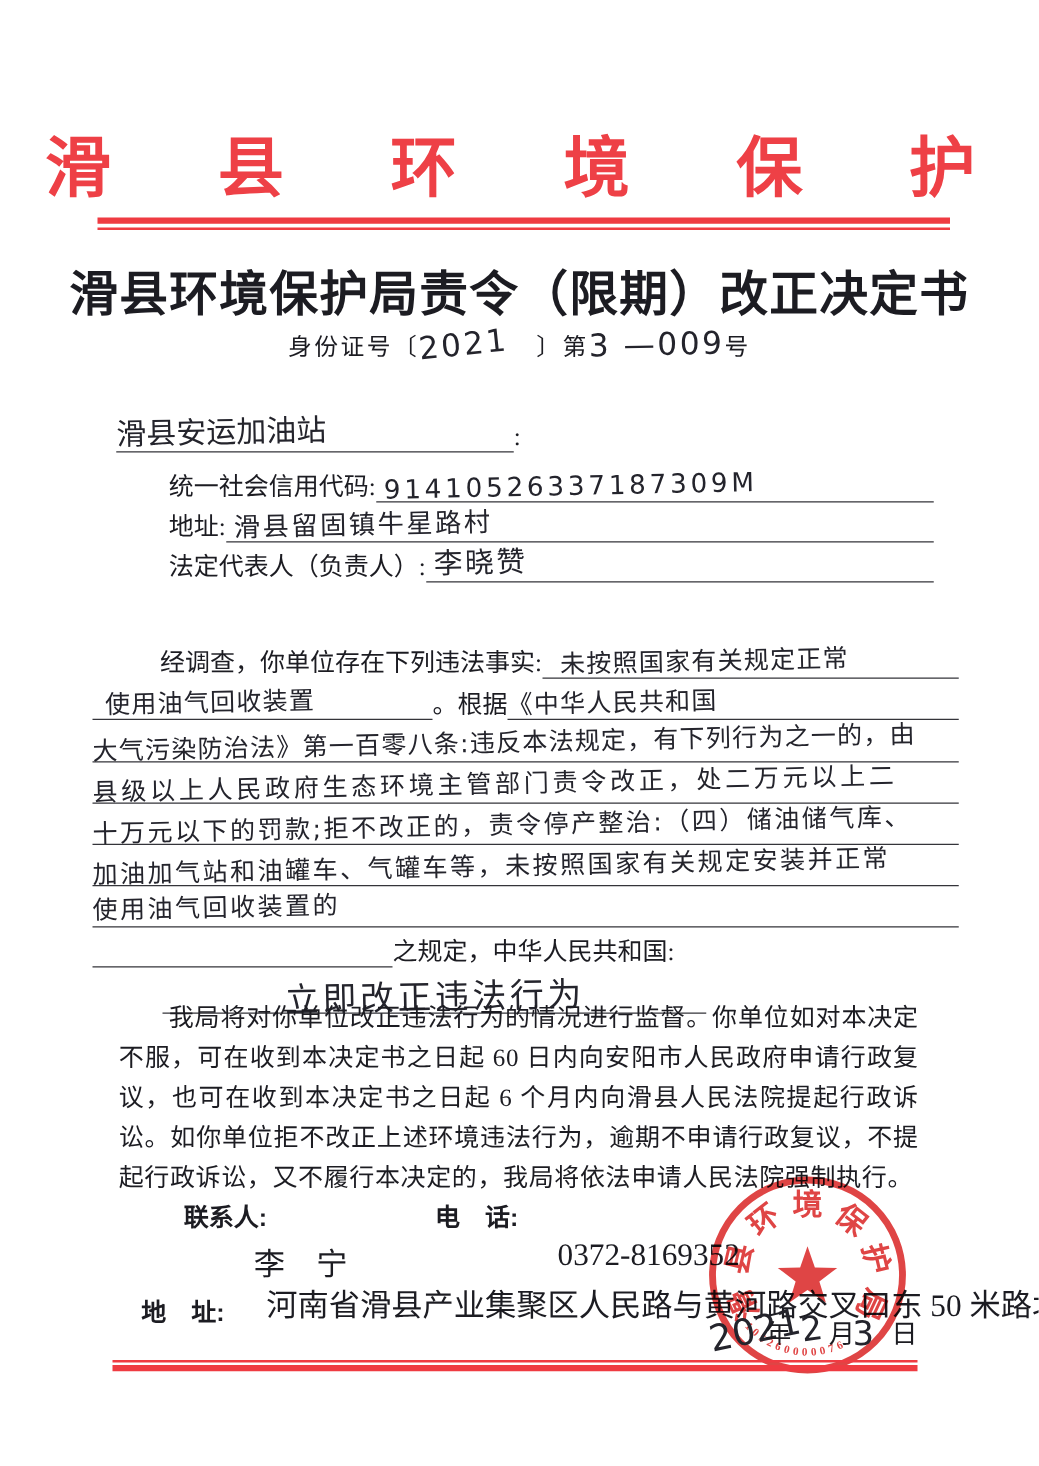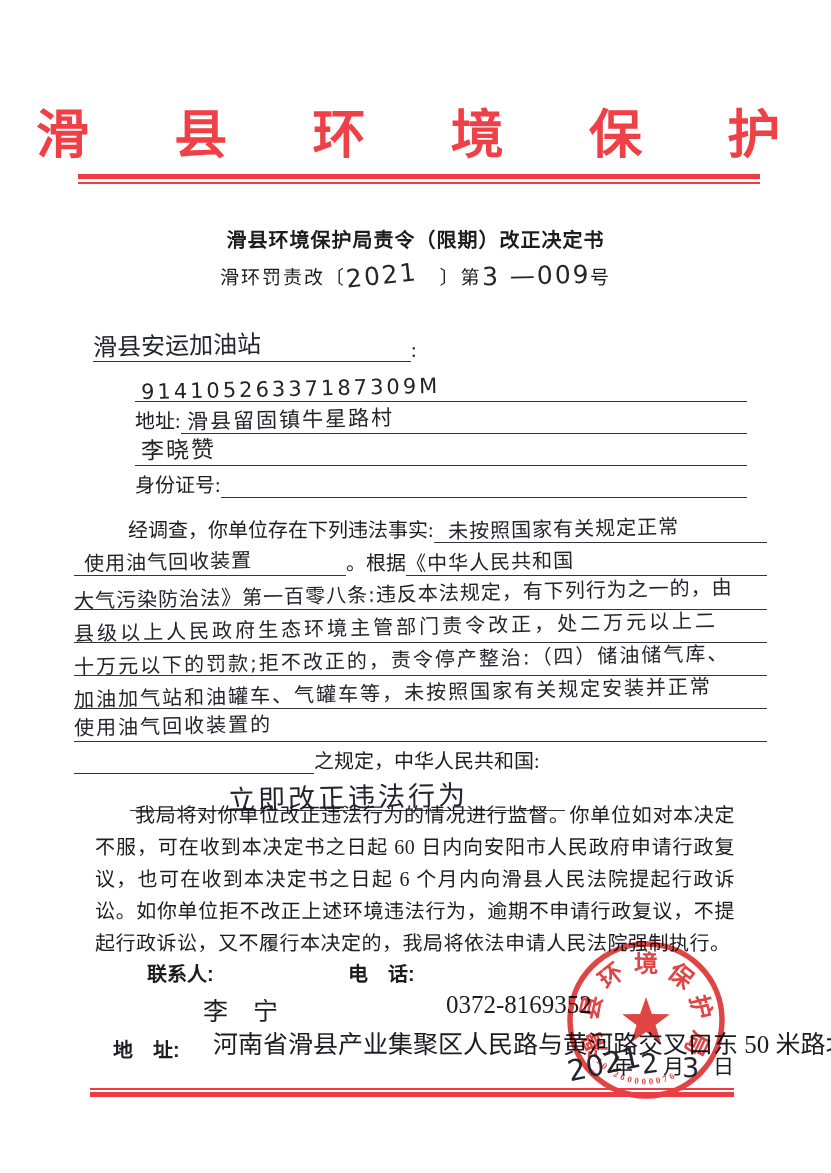--- a/index.html
+++ b/index.html
@@ -3,21 +3,21 @@
 <meta charset="utf-8">
 <style>
   html,body{margin:0;padding:0;background:#ffffff;}
   .page{position:relative;width:831px;height:1173px;background:#ffffff;overflow:hidden;
         font-family:"Liberation Serif","DejaVu Serif",serif;color:#1c1c22;}
   .abs{position:absolute;}
   .red{color:#ee4046;}
   .center{text-align:center;}
   .agency{font-size:53px;font-weight:bold;letter-spacing:36px;padding-left:36px;white-space:nowrap;}
   .rule{background:#ef3b42;}
-  .doc-title{font-size:20px;font-weight:bold;letter-spacing:1px;margin-top:20px;}
+  .doc-title{font-size:39px;font-weight:bold;letter-spacing:1px;}
   .docnum{font-size:19px;letter-spacing:2px;}
   .hw{display:inline-block;font-family:"DejaVu Sans","Liberation Sans",sans-serif;
       color:#24242c;transform:rotate(-1.2deg);white-space:nowrap;}
   .u{border-bottom:1.5px solid #34343a;}
   .row{display:flex;align-items:flex-end;}
   .fill{flex:1 1 auto;border-bottom:1.5px solid #34343a;overflow:visible;}
   .lbl{font-size:20px;white-space:nowrap;}
   .hwv{font-size:21px;padding-left:6px;}
   .factrow{left:74px;right:64px;height:31px;}
   .facthw{font-size:20px;letter-spacing:1px;}
@@ -35,41 +35,39 @@
 <div class="page">
 
   <div class="abs center red agency" style="top:92px;left:0;right:0;">滑 县 环 境 保 护 局</div>
 
   <div class="abs rule" style="top:174px;left:78px;width:682px;height:5px;"></div>
   <div class="abs rule" style="top:182px;left:78px;width:682px;height:2px;"></div>
 
   <div class="abs center doc-title" style="top:204px;left:0;right:0;">滑县环境保护局责令（限期）改正决定书</div>
 
   <div class="abs center docnum" style="top:261px;left:0;right:0;">
-    <span>滑环罚责改〔</span><span class="hw" style="font-size:25px;transform:rotate(-6deg);">2021</span><span style="display:inline-block;width:22px;"></span><span>〕第</span><span class="hw" style="font-size:25px;">3 —009</span><span>号</span>
+    <span>身份证号〔</span><span class="hw" style="font-size:25px;transform:rotate(-6deg);">2021</span><span style="display:inline-block;width:22px;"></span><span>〕第</span><span class="hw" style="font-size:25px;">3 —009</span><span>号</span>
   </div>
 
   <div class="abs row" style="top:328px;left:93px;height:34px;">
     <span class="u" style="width:318px;"><span class="hw" style="font-size:24px;">滑县安运加油站</span></span>
     <span class="lbl">:</span>
   </div>
 
   <div class="abs row" style="top:370px;left:135px;right:84px;height:32px;">
+    <span class="lbl">统一社会信用代码:</span>
     <span class="fill"><span class="hw hwv" style="letter-spacing:3px;">91410526337187309M</span></span>
   </div>
   <div class="abs row" style="top:402px;left:135px;right:84px;height:32px;">
     <span class="lbl">地址:</span>
     <span class="fill"><span class="hw hwv" style="letter-spacing:2px;">滑县留固镇牛星路村</span></span>
   </div>
   <div class="abs row" style="top:434px;left:135px;right:84px;height:32px;">
+    <span class="lbl">法定代表人（负责人）:</span>
     <span class="fill"><span class="hw hwv" style="font-size:23px;letter-spacing:2px;">李晓赞</span></span>
-  </div>
-  <div class="abs row" style="top:466px;left:135px;right:84px;height:32px;">
-    <span class="lbl">身份证号:</span>
-    <span class="fill"><span class="hw hwv"></span></span>
   </div>
 
   <div class="abs row factrow" style="top:512px;">
     <span class="lbl" style="margin-left:54px;text-align:right;">经调查，你单位存在下列违法事实:</span>
     <span class="fill"><span class="hw facthw" style="padding-left:14px;">未按照国家有关规定正常</span></span>
   </div>
   <div class="abs row factrow" style="top:545px;">
     <span class="fill" style="max-width:272px;"><span class="hw facthw" style="padding-left:10px;">使用油气回收装置</span></span>
     <span class="lbl">。根据</span>
     <span class="fill"><span class="hw facthw">《中华人民共和国</span></span>

